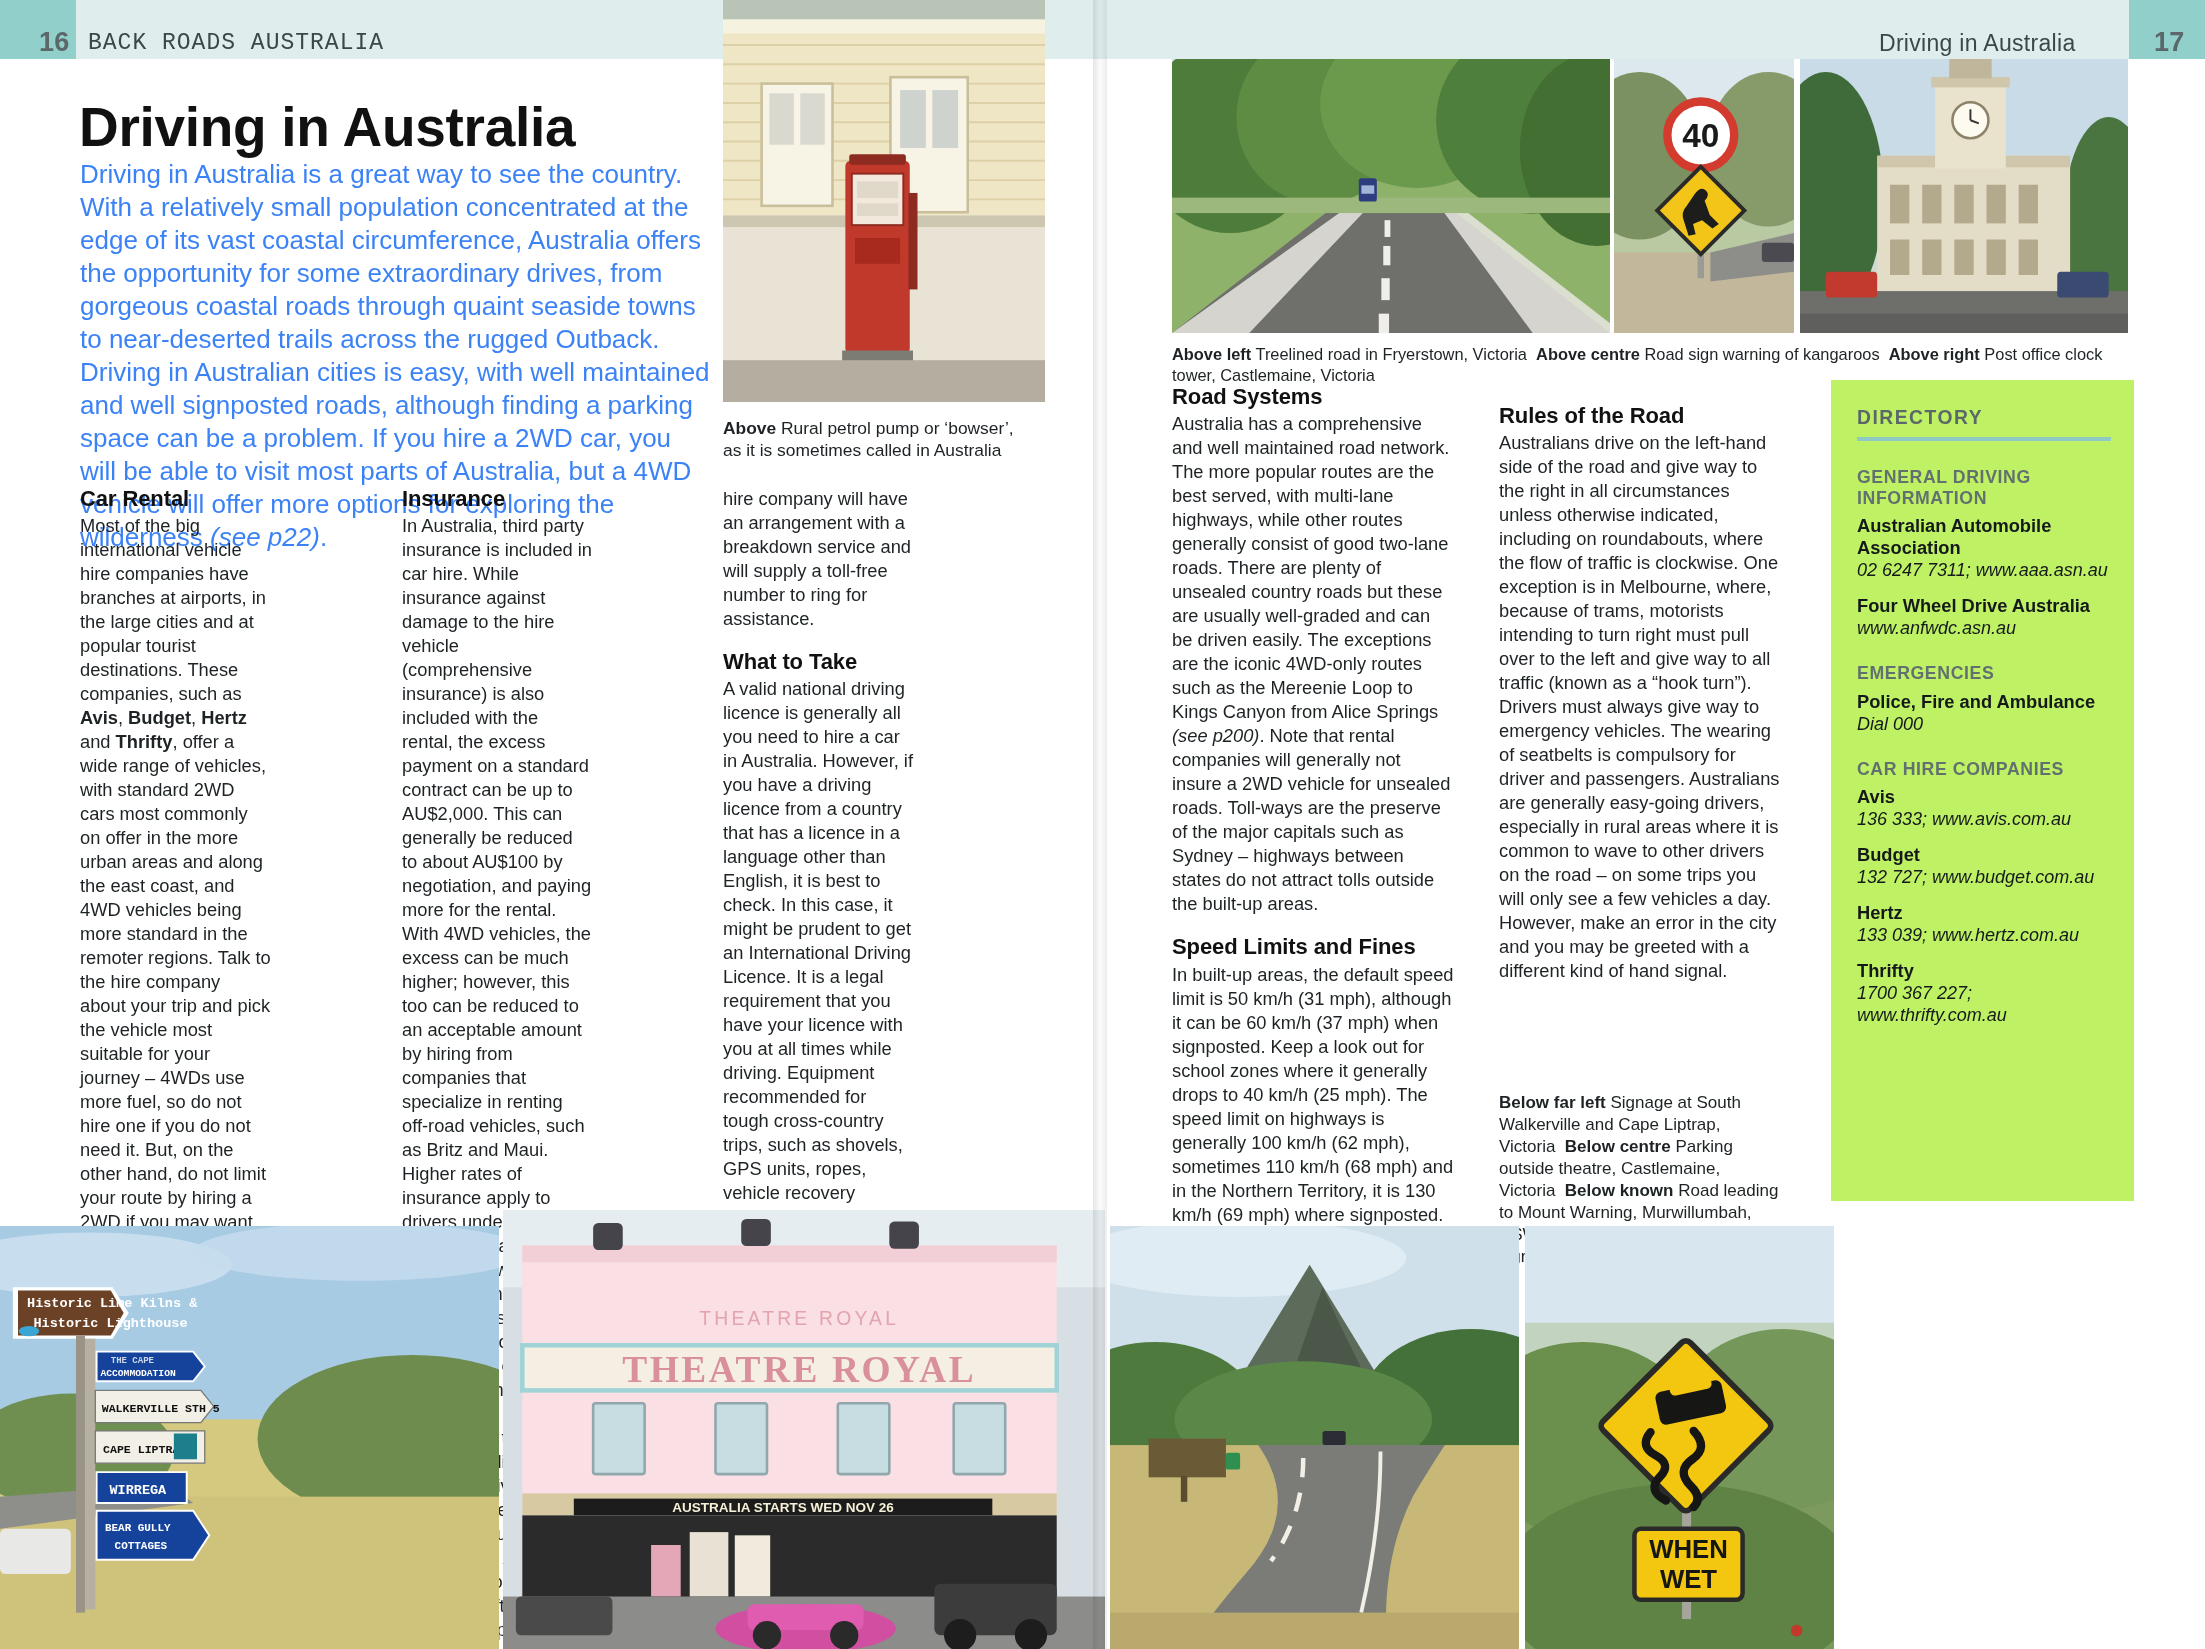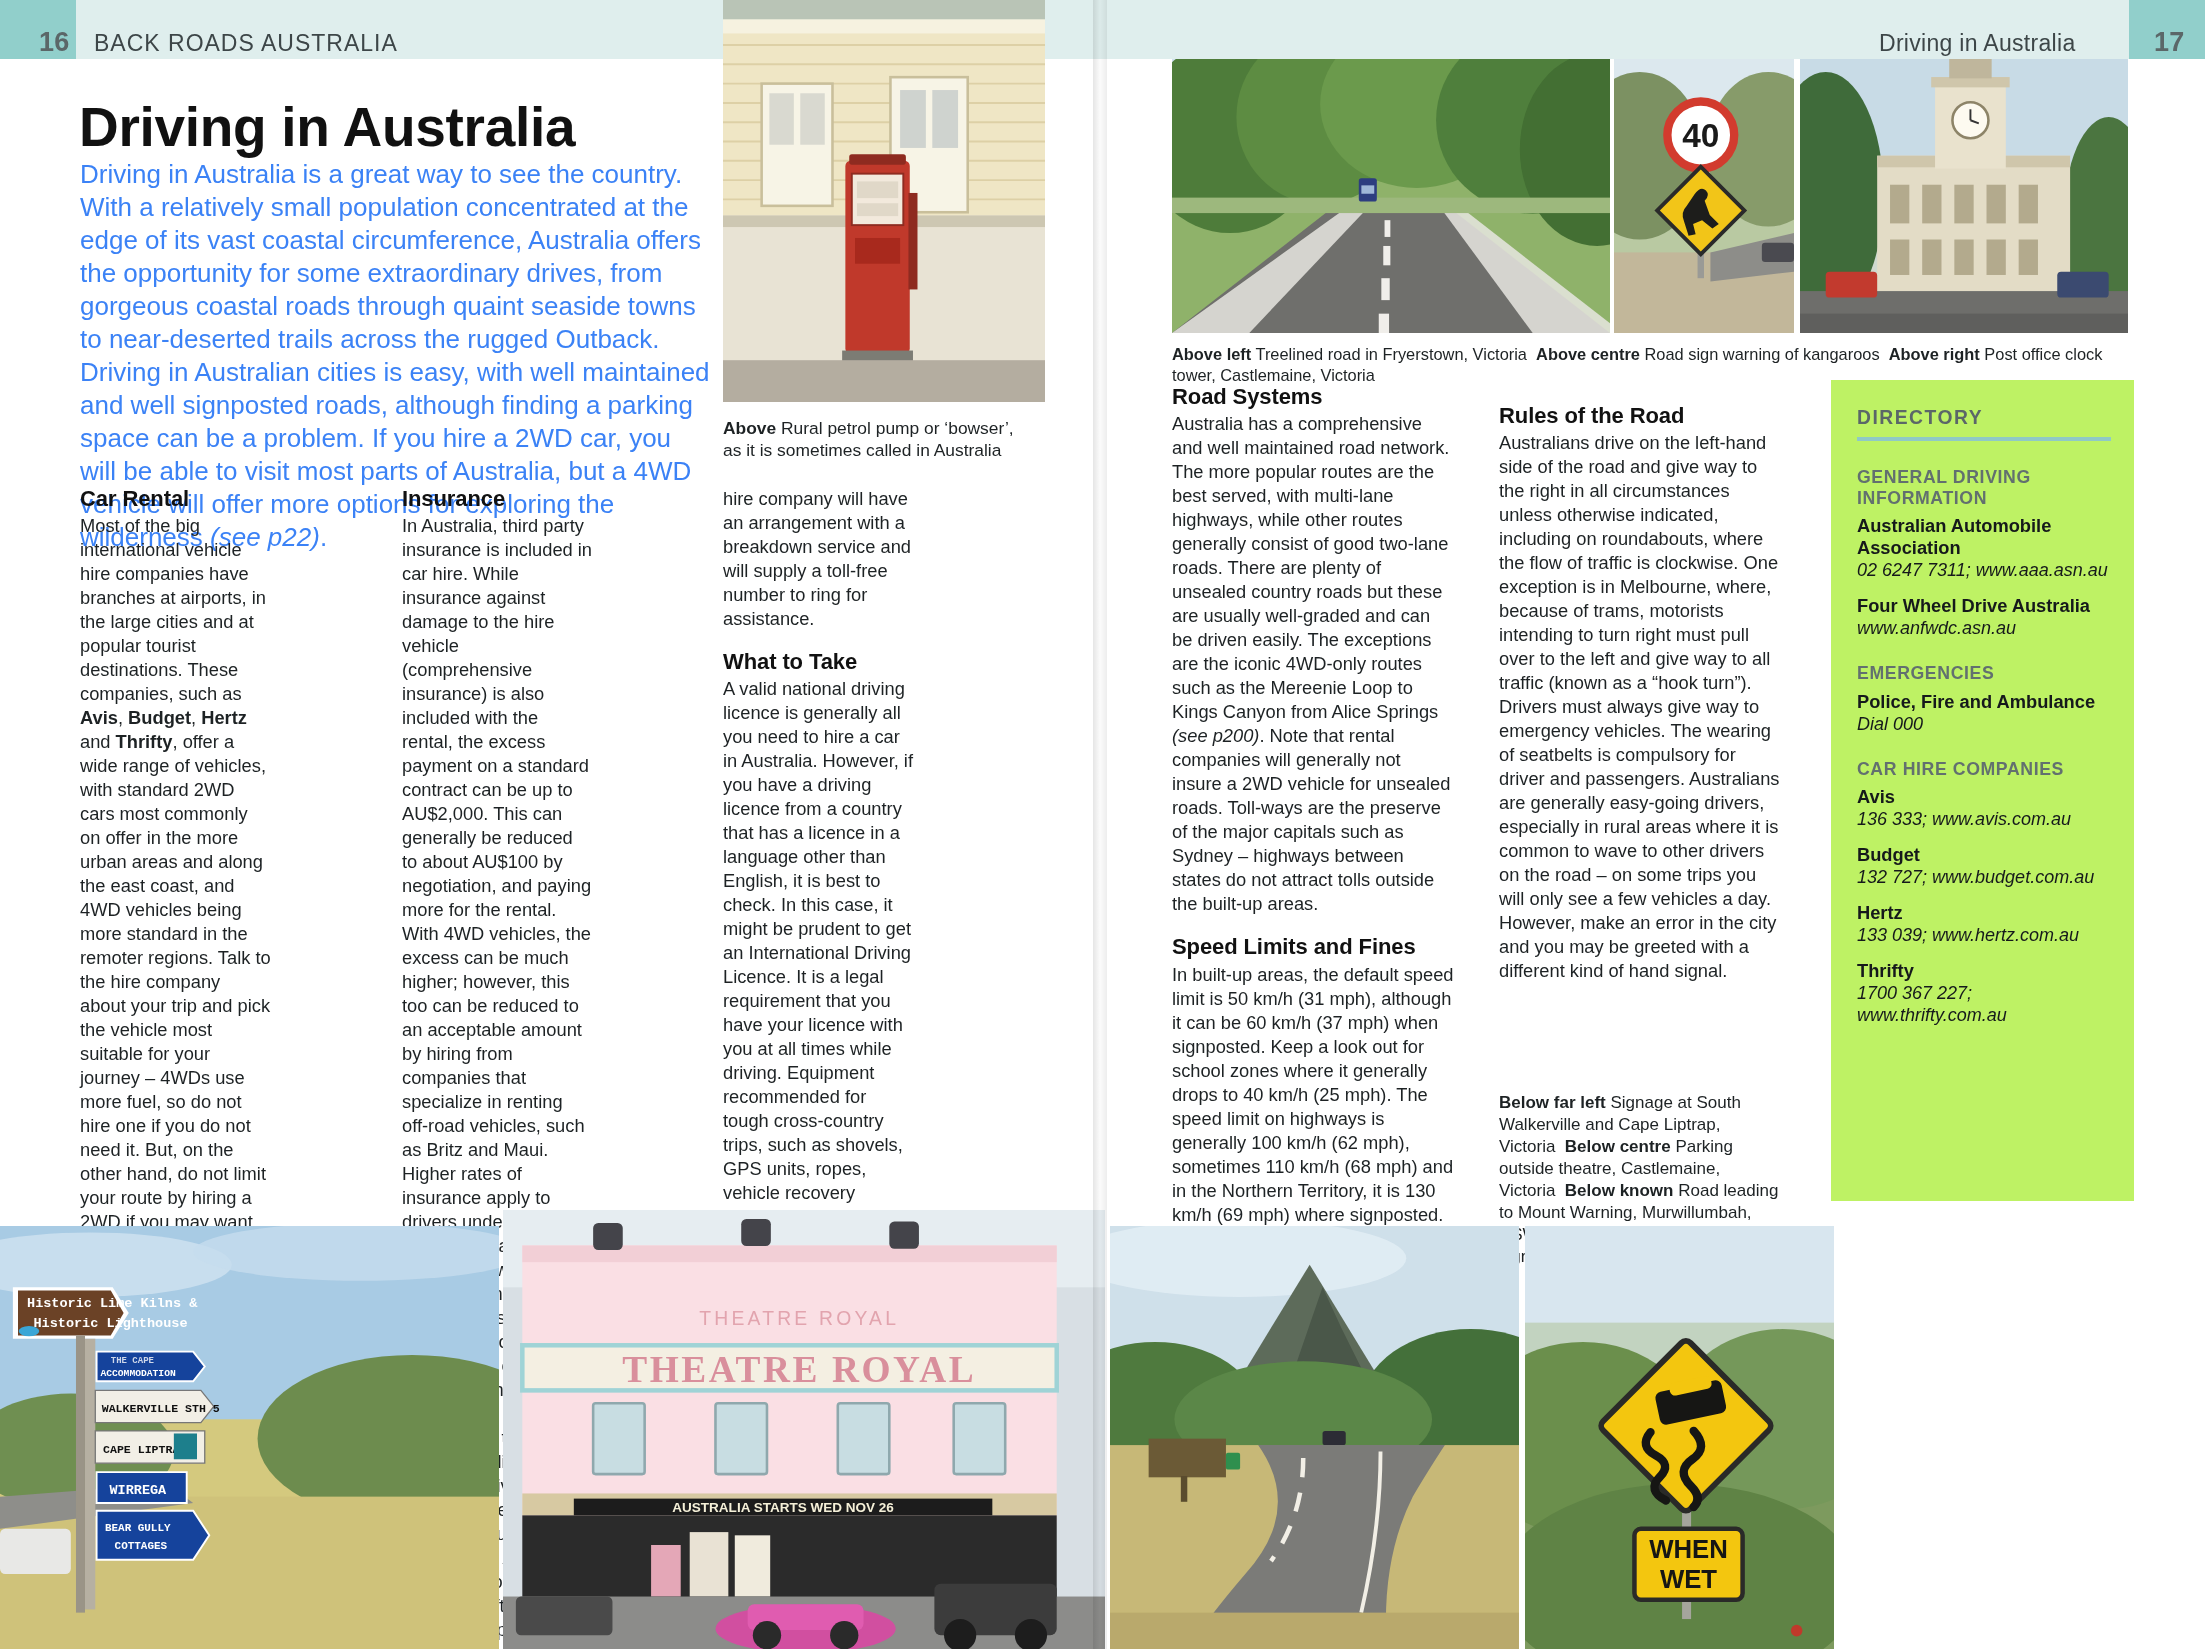--- a/index.html
+++ b/index.html
@@ -30,21 +30,21 @@
     letter-spacing: 0.3px;
   }
   .page-num.left  { left: 39px;  top: 27px; }
   .page-num.right { left: 2154px; top: 27px; }
   .running-head {
     position: absolute; top: 30px;
     font-size: 23px; color: #3d4648;
     letter-spacing: 0.3px;
     font-stretch: condensed;
   }
-  .running-head.left  { left: 94px; text-transform: uppercase; letter-spacing: 1px; }
+  .running-head.left  { left: 88px; text-transform: uppercase; letter-spacing: 1px; font-family: Liberation Mono, monospace; }
   .running-head.right { left: 1879px; }
 
   
   .spread { position: absolute; top: 59px; left: 0; width: 2205px; height: 1591px; background:#fff; }
   .gutter-shadow {
     position: absolute; top: 0; left: 1093px; width: 14px; height: 1650px;
     background: linear-gradient(to right, rgba(0,0,0,0.10), rgba(0,0,0,0.015), rgba(0,0,0,0.07));
   }
 
   

